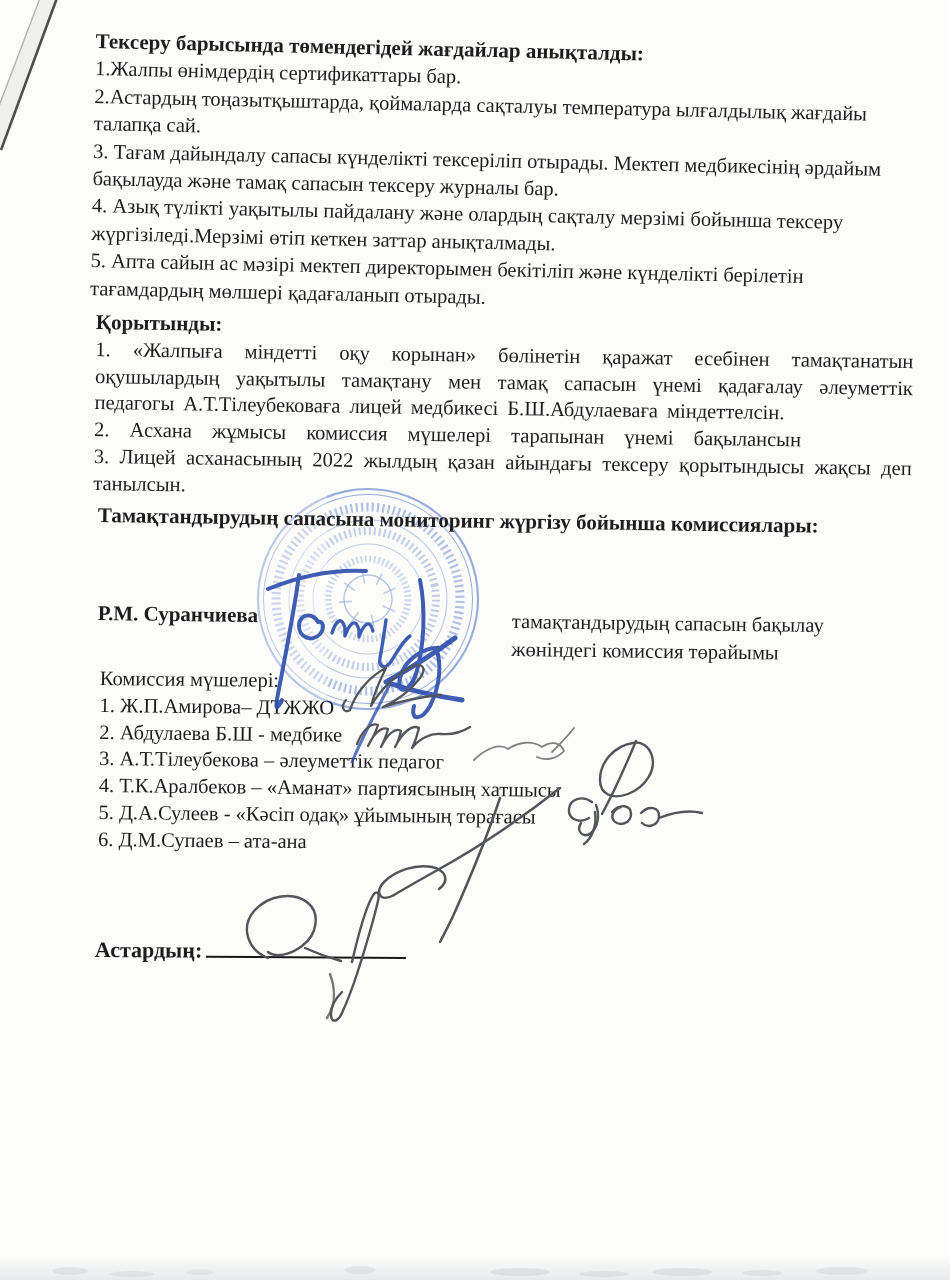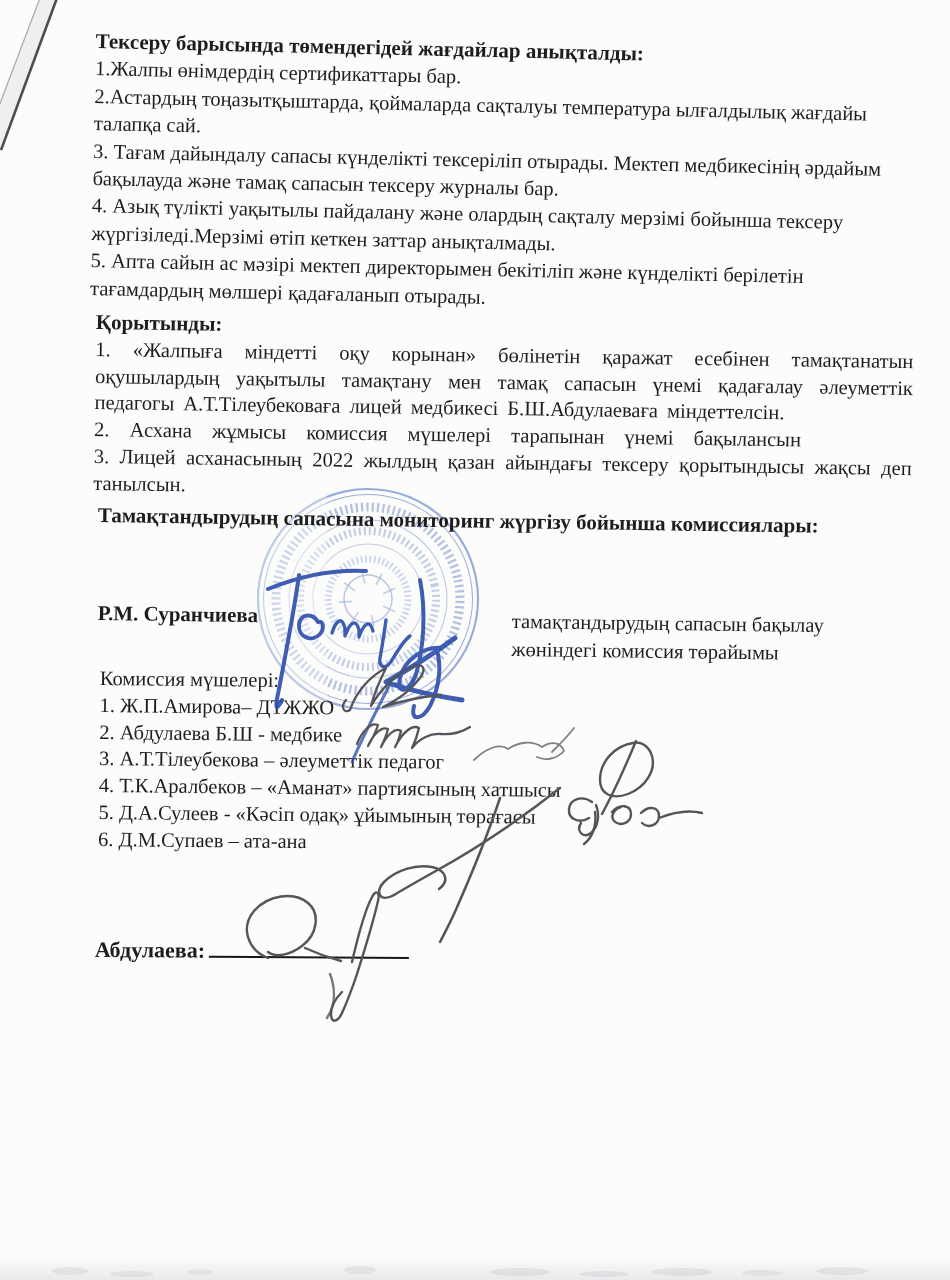--- a/index.html
+++ b/index.html
@@ -125,21 +125,21 @@
       <p>Комиссия мүшелері:</p>
       <p>1. Ж.П.Амирова– ДТЖЖО</p>
       <p>2. Абдулаева Б.Ш - медбике</p>
       <p>3. А.Т.Тілеубекова – әлеуметтік педагог</p>
       <p>4. Т.К.Аралбеков – «Аманат» партиясының хатшысы</p>
       <p>5. Д.А.Сулеев - «Кәсіп одақ» ұйымының төрағасы</p>
       <p>6. Д.М.Супаев – ата-ана</p>
     </div>
 
     <div class="sec" id="acknowledgement">
-      <span>Абдулаева:</span><span class="sig-line"></span>
+      <span>Астардың:</span><span class="sig-line"></span>
     </div>
   </div>
 
   <svg class="layer layer-sig" viewBox="0 0 950 1280">
 
     <g fill="none" stroke="#2e50ad" stroke-width="4" stroke-linecap="round" stroke-linejoin="round" opacity="0.92">
       <path d="M268,589 C300,576 332,569 366,571"></path>
       <path d="M299,575 C294,612 286,652 278,694 C275,708 276,712 282,700"></path>
       <path d="M318,622 C312,612 300,614 299,625 C298,637 312,643 320,634 C325,628 323,620 318,622"></path>
       <path d="M332,633 C336,620 342,616 345,628 L345,636 C350,622 356,618 359,630 L359,637 C364,623 370,619 373,631" stroke-width="3.4"></path>

